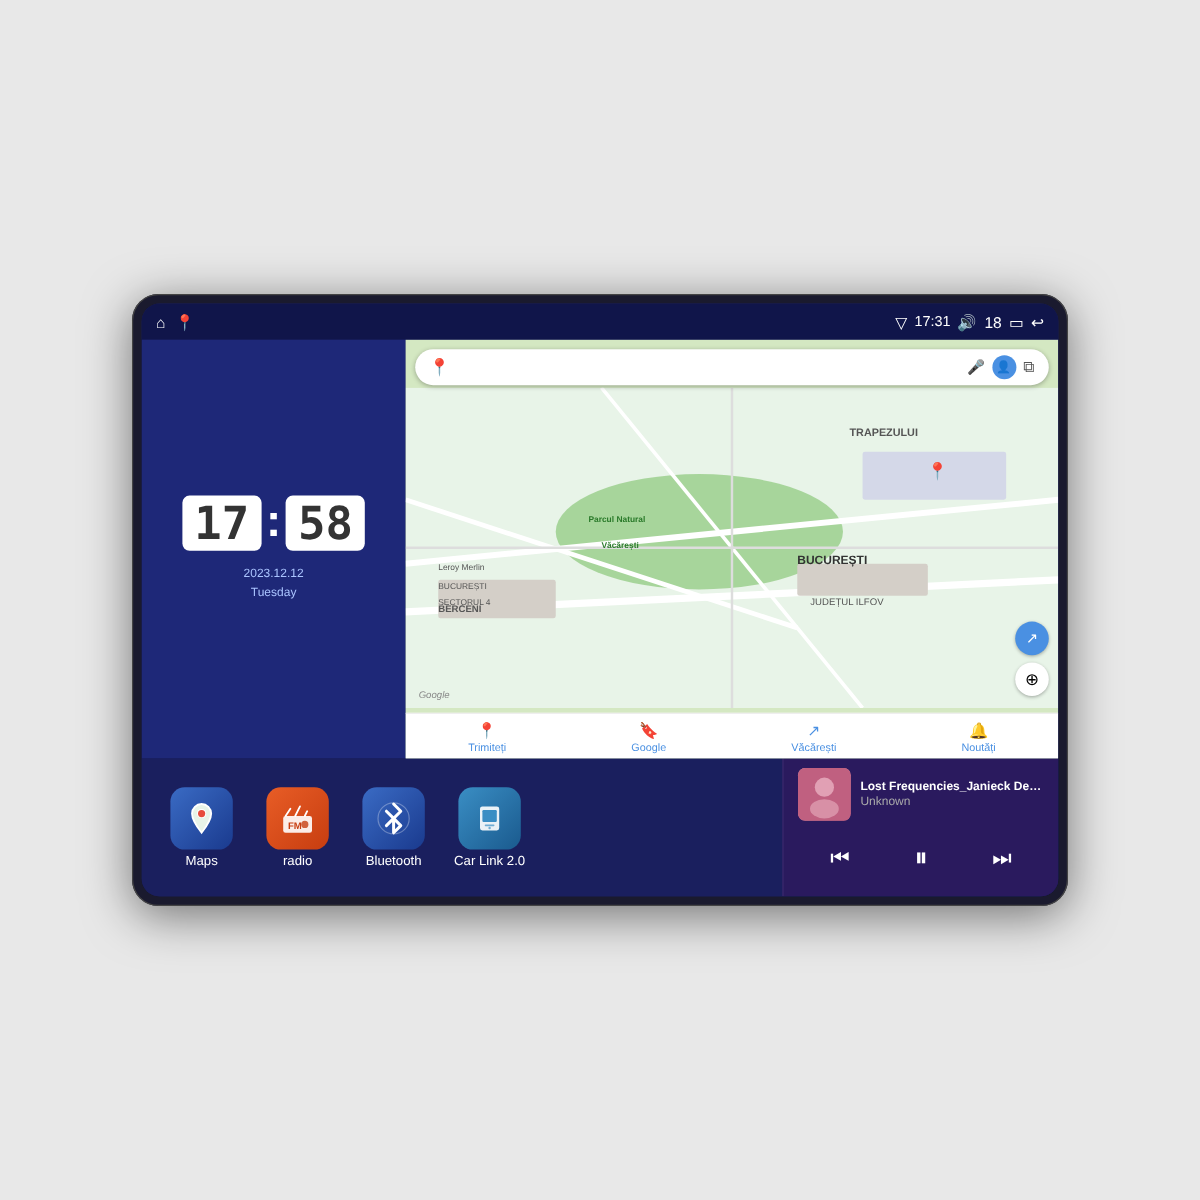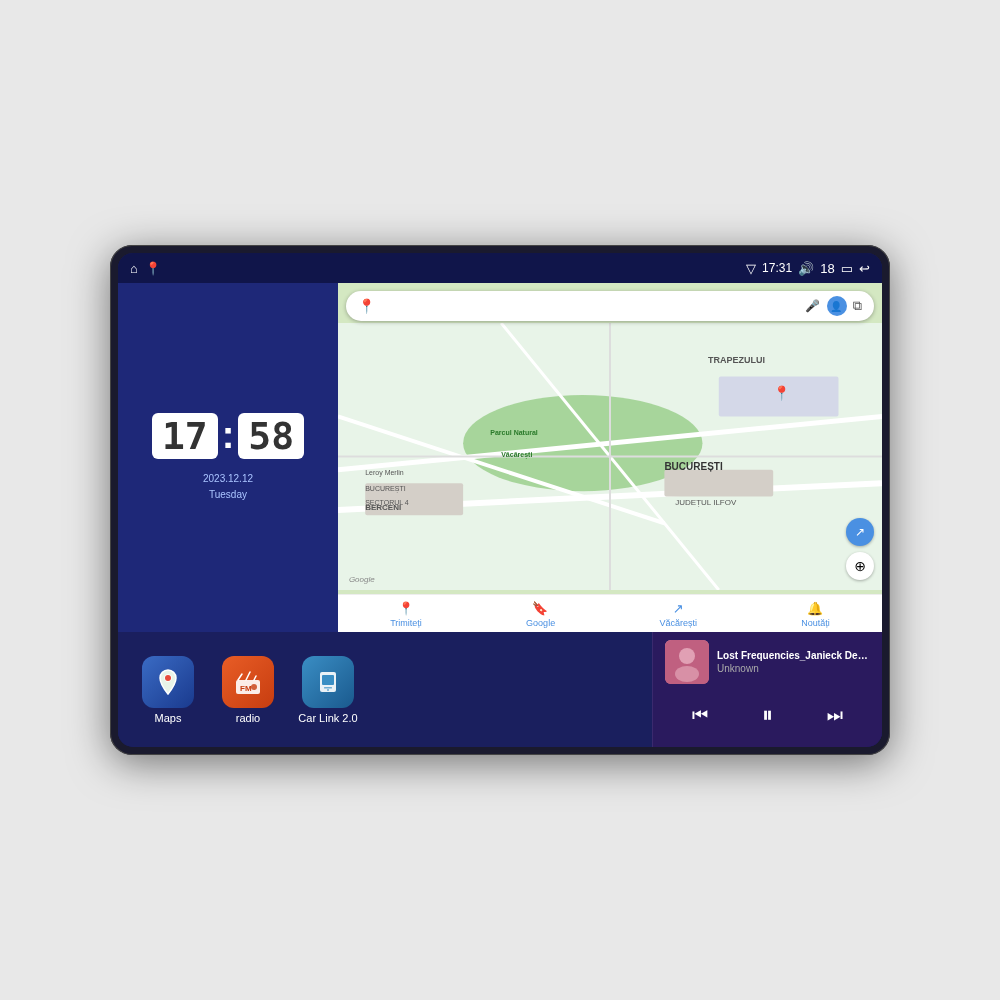--- a/index.html
+++ b/index.html
@@ -496,20 +496,29 @@
                 <text x="8" y="25" font-size="8" fill="#c73d10" font-weight="bold" font-family="Arial">FM</text>
                 <circle cx="22" cy="21" r="3" fill="#c73d10" opacity="0.8"></circle>
                 <line x1="10" y1="8" x2="6" y2="14" stroke="white" stroke-width="1.5" stroke-linecap="round"></line>
                 <line x1="18" y1="6" x2="14" y2="14" stroke="white" stroke-width="1.5" stroke-linecap="round"></line>
                 <line x1="24" y1="10" x2="22" y2="14" stroke="white" stroke-width="1.5" stroke-linecap="round"></line>
               </svg>
             </div>
             <span class="app-icon-label">radio</span>
           </div>
 
+          <div class="app-icon-item">
+            <div class="app-icon-img icon-bluetooth">
+              <svg width="32" height="32" viewBox="0 0 32 32" fill="none" xmlns="http://www.w3.org/2000/svg">
+                <path d="M16 4L22 10L16 16L22 22L16 28V16L10 22M16 16L10 10" stroke="white" stroke-width="2.5" stroke-linecap="round" stroke-linejoin="round"></path>
+                <circle cx="16" cy="16" r="13" stroke="white" stroke-width="1" opacity="0.3"></circle>
+              </svg>
+            </div>
+            <span class="app-icon-label">Bluetooth</span>
+          </div>
 
           <div class="app-icon-item">
             <div class="app-icon-img icon-carlink">
               <svg width="32" height="32" viewBox="0 0 32 32" fill="none" xmlns="http://www.w3.org/2000/svg">
                 <rect x="8" y="6" width="16" height="20" rx="2" fill="white" opacity="0.9"></rect>
                 <rect x="10" y="9" width="12" height="10" rx="1" fill="#3a8ec4"></rect>
                 <rect x="12" y="21" width="8" height="1.5" rx="0.5" fill="#3a8ec4" opacity="0.7"></rect>
                 <circle cx="16" cy="24" r="1" fill="#3a8ec4" opacity="0.7"></circle>
               </svg>
             </div>

